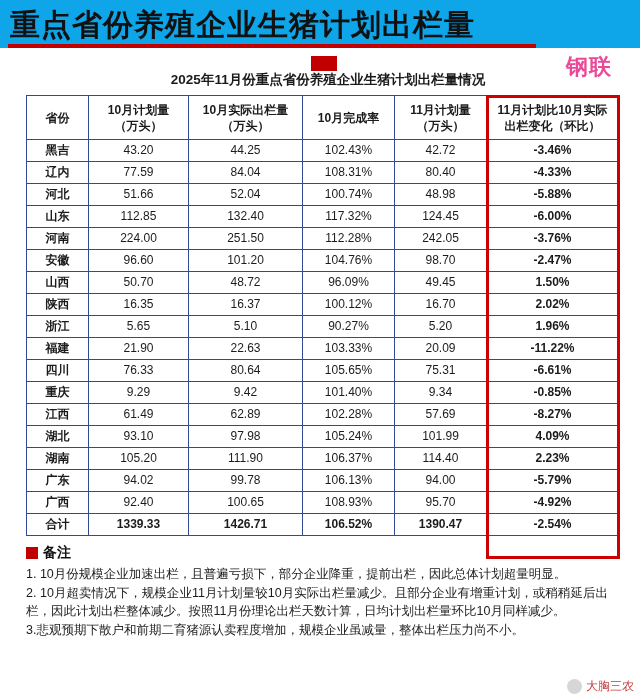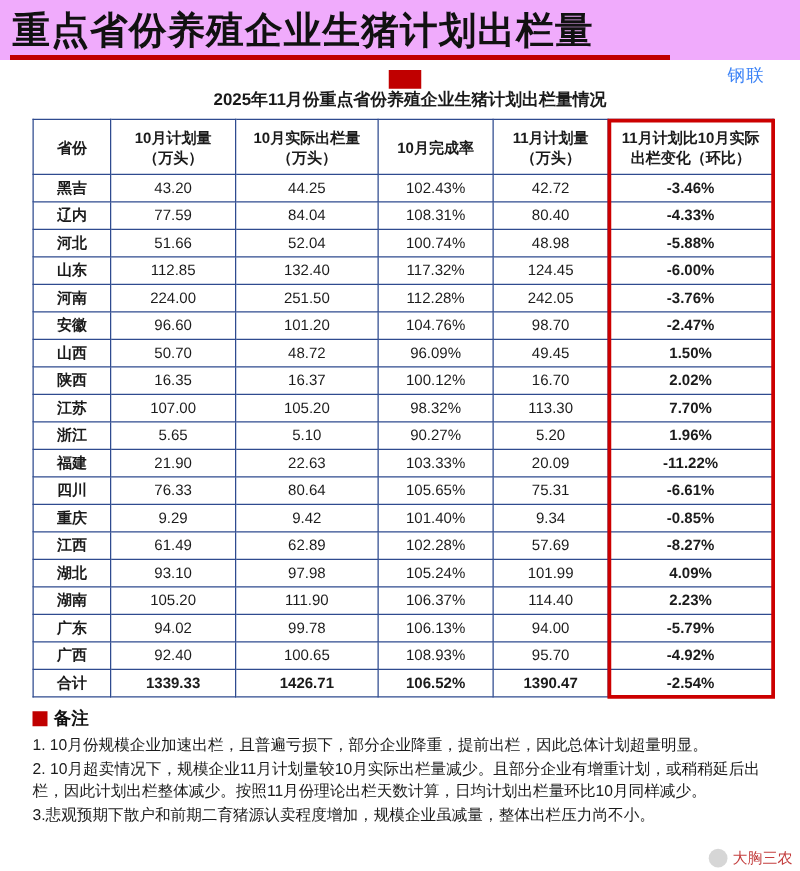--- a/index.html
+++ b/index.html
@@ -12,21 +12,21 @@
   }
   .page {
     position: relative;
     width: 640px; height: 697px;
     background: #ffffff;
   }
   
   .title-bar {
     position: relative;
     padding: 6px 0 4px 10px;
-    background: #f0abfc;
+    background: #0ea5e9;
   }
   .title-text {
     font-size: 30px;
     font-weight: bold;
     color: #111111;
     letter-spacing: 1px;
     line-height: 38px;
     white-space: nowrap;
   }
   .title-underline {
@@ -55,23 +55,23 @@
   .subtitle-text {
     font-size: 13.5px;
     font-weight: bold;
     color: #1a1a1a;
     white-space: nowrap;
   }
   .brand {
     position: absolute;
     right: 28px;
     top: 4px;
-    font-size: 14px;
-    font-weight: normal;
-    color: #3b82f6;
+    font-size: 22px;
+    font-weight: bold;
+    color: #ec4899;
     letter-spacing: 1px;
   }
   
   .table-wrap {
     padding: 0 22px 0 26px;
     position: relative;
   }
   table.data {
     border-collapse: collapse;
     width: 592px;
@@ -263,28 +263,20 @@
           </tr>
           <tr>
             <td class="prov">陕西</td>
             <td>16.35</td>
             <td>16.37</td>
             <td>100.12%</td>
             <td>16.70</td>
             <td class="pos">2.02%</td>
           </tr>
           <tr>
-            <td class="prov">江苏</td>
-            <td>107.00</td>
-            <td>105.20</td>
-            <td>98.32%</td>
-            <td>113.30</td>
-            <td class="pos">7.70%</td>
-          </tr>
-          <tr>
             <td class="prov">浙江</td>
             <td>5.65</td>
             <td>5.10</td>
             <td>90.27%</td>
             <td>5.20</td>
             <td class="pos">1.96%</td>
           </tr>
           <tr>
             <td class="prov">福建</td>
             <td>21.90</td>

